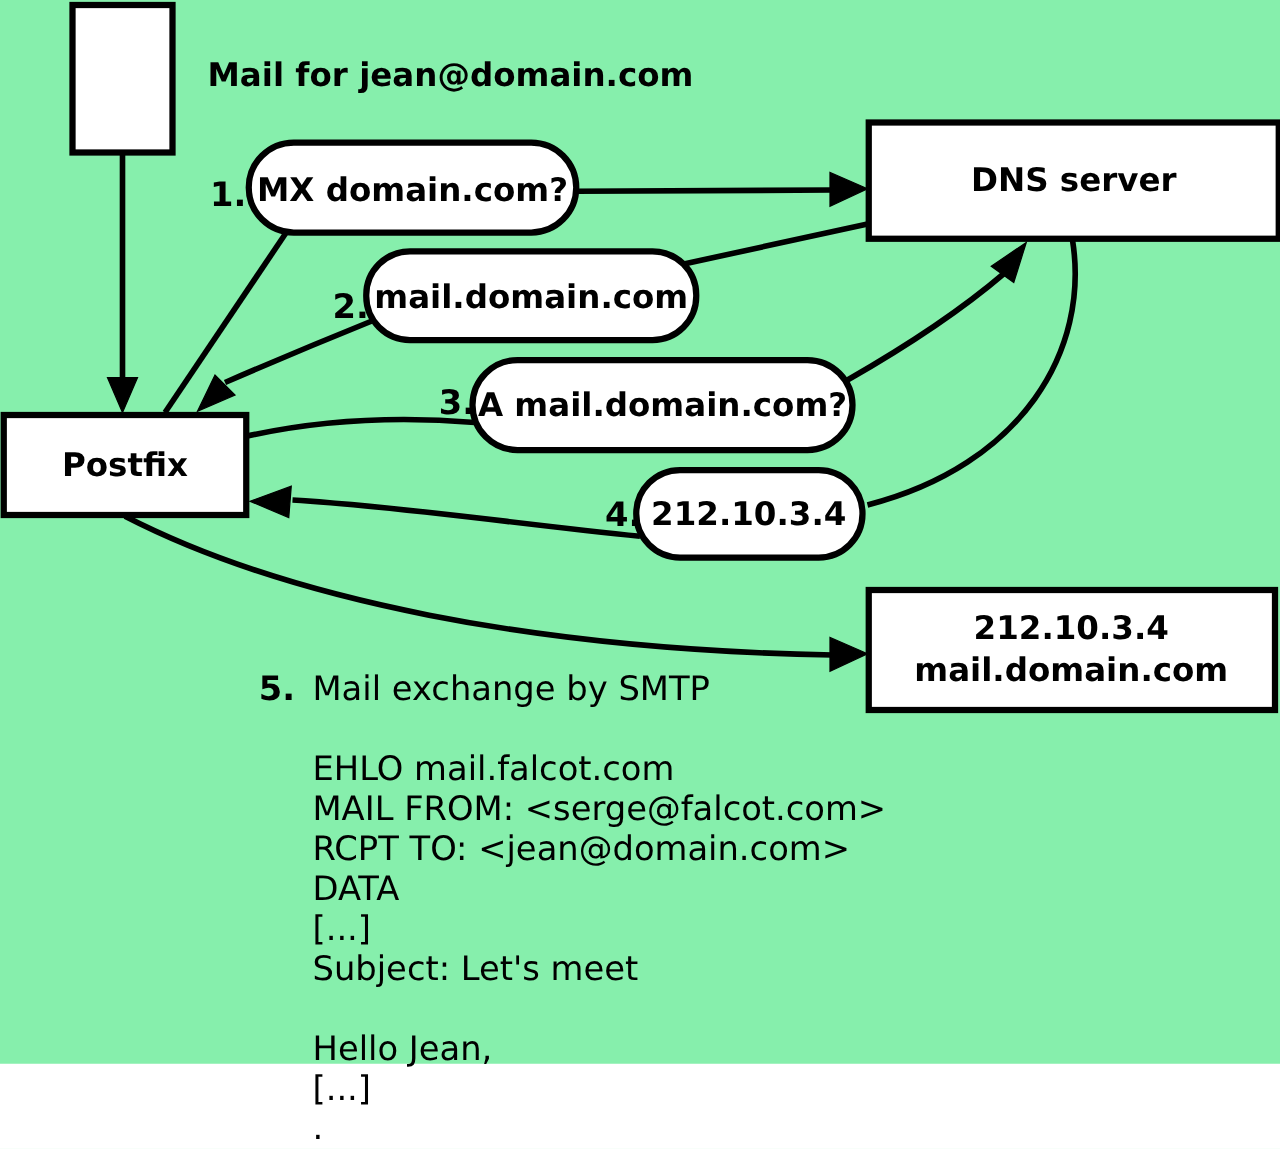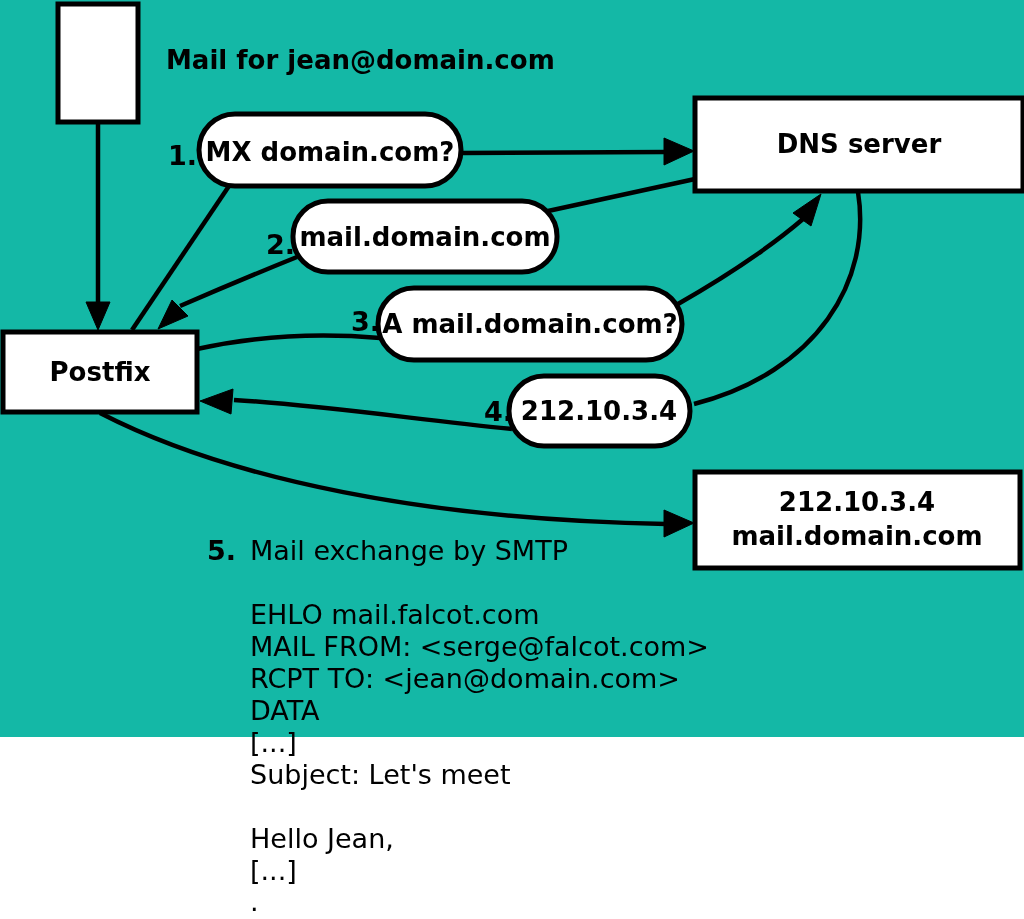--- a/index.html
+++ b/index.html
@@ -7,22 +7,22 @@
     padding: 0;
     background: #ffffff;
     width: 1024px;
     height: 919px;
     overflow: hidden;
     font-family: "DejaVu Sans", "Liberation Sans", sans-serif;
   }
   .stage {
     position: relative;
     width: 1024px;
-    height: 737px;
-    background: #14b8a6;
+    height: 851px;
+    background: #86efac;
   }
   svg { display: block; }
   .node-box {
     fill: #ffffff;
     stroke: #000000;
     stroke-width: 5;
   }
   .pill {
     fill: #ffffff;
     stroke: #000000;

